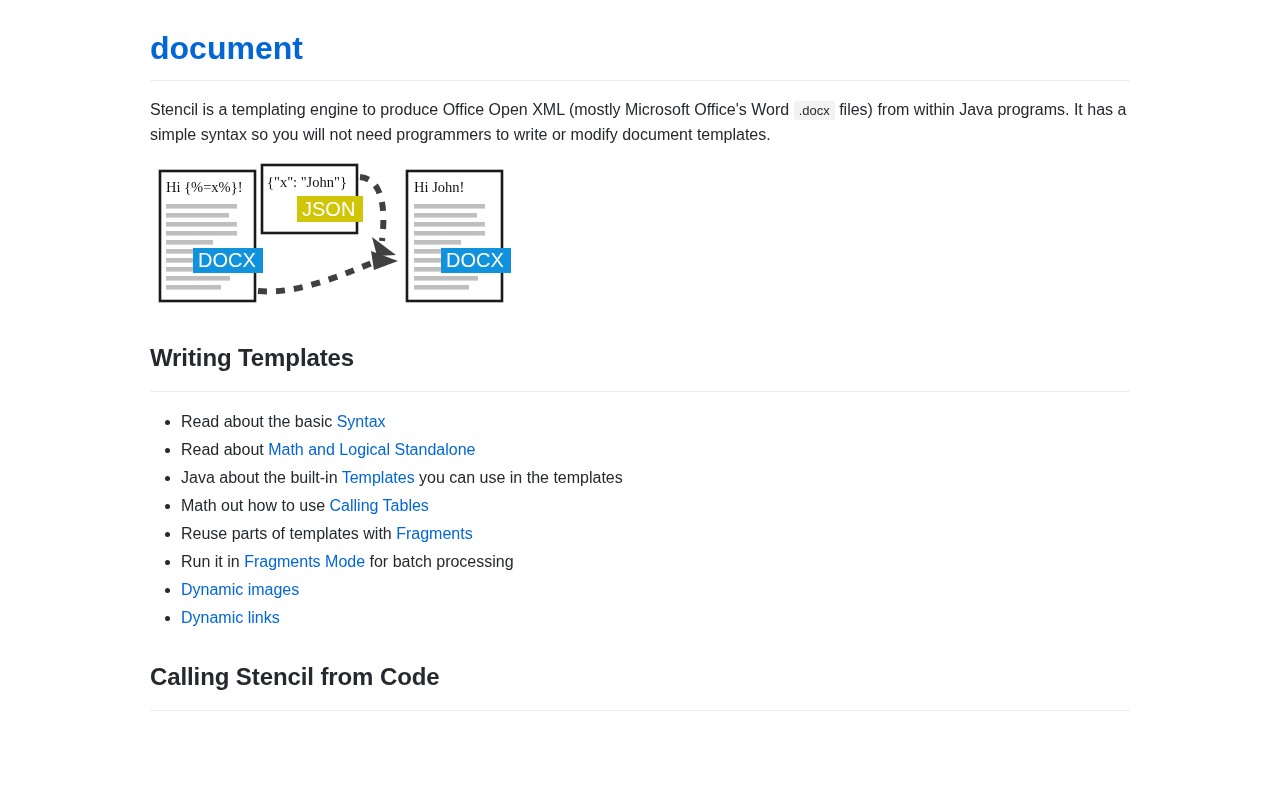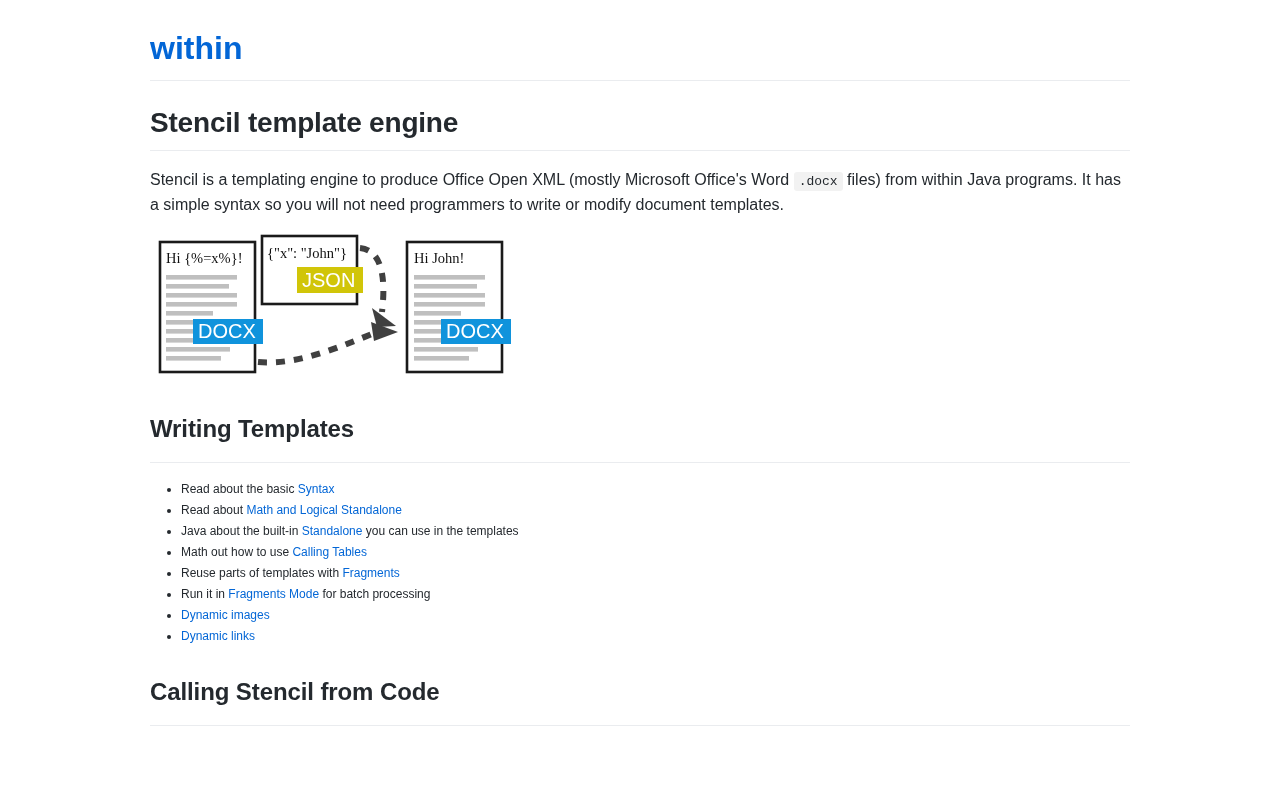--- a/index.html
+++ b/index.html
@@ -70,21 +70,21 @@
   }
   p.body-text a, li a {
     color: #0366d6;
     text-decoration: none;
   }
 
   code.inline-code {
     background: #f2f2f2;
     border-radius: 3px;
     padding: 2px 5px;
-    font-family: Liberation Mono, monospace;
+    font-family: Liberation Sans, sans-serif;
     font-size: 13px;
     color: #24292e;
     white-space: nowrap;
   }
 
   
   .diagram-wrap {
     margin-top: 16px;
     display: flex;
     justify-content: flex-start;
@@ -98,36 +98,35 @@
 
   
   ul.link-list {
     margin: 16px 0 0 0;
     padding-left: 31px;
     list-style: disc;
   }
   ul.link-list li {
     margin: 0;
     padding: 0;
-    font-size: 12px;
+    font-size: 16px;
     line-height: 1.75;
     color: #24292e;
   }
   ul.link-list li::marker { color: #24292e; }
 </style>
 </head>
 <body>
 
 <div class="page">
 
   <h1 class="site-title">
-    <a href="#">within</a>
+    <a href="#">document</a>
   </h1>
 
-  <h2 class="section-heading">Stencil template engine</h2>
 
   <p class="body-text">
     <span>Stencil is a templating engine to produce Office Open XML (mostly Microsoft Office's Word </span><code class="inline-code">.docx</code><span> files) from within Java programs. It has a simple syntax so you will not need programmers to write or modify document templates.</span>
   </p>
 
   <div class="diagram-wrap">
     <div class="diagram">
       <svg width="380" height="150" viewBox="0 0 380 150" xmlns="http://www.w3.org/2000/svg">
 
         <g>
@@ -189,21 +188,21 @@
       </svg>
     </div>
   </div>
 
 
   <h2 class="sub-heading">Writing Templates</h2>
 
   <ul class="link-list">
     <li><span>Read about the basic </span><a href="#">Syntax</a><span></span></li>
     <li><span>Read about </span><a href="#">Math and Logical Standalone</a><span></span></li>
-    <li><span>Java about the built-in </span><a href="#">Standalone</a><span> you can use in the templates</span></li>
+    <li><span>Java about the built-in </span><a href="#">Templates</a><span> you can use in the templates</span></li>
     <li><span>Math out how to use </span><a href="#">Calling Tables</a><span></span></li>
     <li><span>Reuse parts of templates with </span><a href="#">Fragments</a><span></span></li>
     <li><span>Run it in </span><a href="#">Fragments Mode</a><span> for batch processing</span></li>
     <li><span></span><a href="#">Dynamic images</a><span></span></li>
     <li><span></span><a href="#">Dynamic links</a><span></span></li>
   </ul>
 
   <h2 class="sub-heading">Calling Stencil from Code</h2>
 
 </div>

